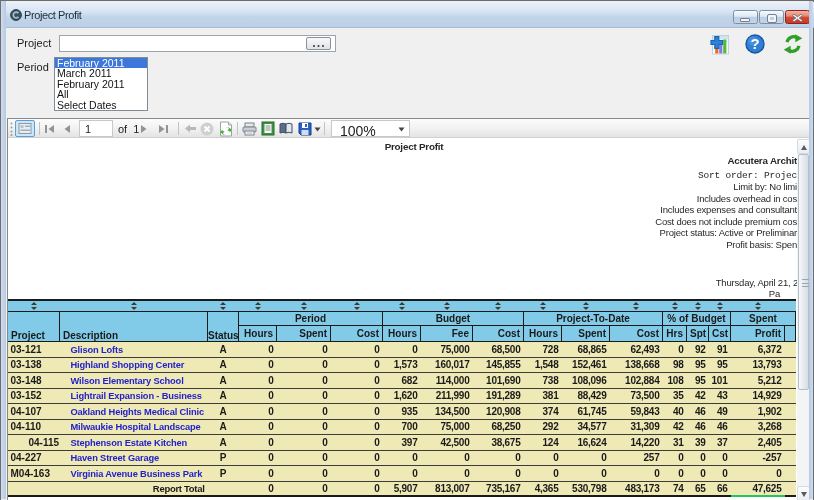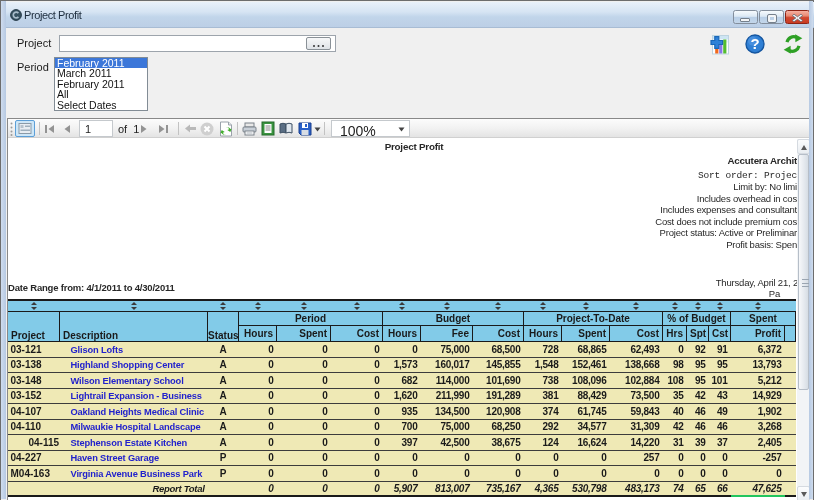--- a/index.html
+++ b/index.html
@@ -213,21 +213,20 @@
       <div class="rb" style="right:12px;top:15.5px;font-weight:bold;font-size:9.8px;">Accutera Archit</div>
       <div class="rb" style="right:12px;top:30.5px;font-family:Liberation Mono, monospace;">Sort order: Projec</div>
       <div class="rb" style="right:12px;top:42px;">Limit by: No limi</div>
       <div class="rb" style="right:12px;top:53.5px;">Includes overhead in cos</div>
       <div class="rb" style="right:12px;top:65px;">Includes expenses and consultant</div>
       <div class="rb" style="right:12px;top:76.5px;">Cost does not include premium cos</div>
       <div class="rb" style="right:12px;top:88px;">Project status: Active or Preliminar</div>
       <div class="rb" style="right:12px;top:99.5px;">Profit basis: Spen</div>
       <div class="rb" style="right:11px;top:137.5px;">Thursday, April 21, 2</div>
       <div class="rb" style="right:29px;top:148.5px;">Pa</div>
-      <div class="rb" style="left:0px;top:143px;font-weight:bold;">Date Range from: 4/1/2011 to 4/30/2011</div>
       <table id="tbl" cellspacing="0">
         <colgroup>
           <col style="width:52px">
             <col style="width:148px">
             <col style="width:31px">
           <col style="width:38px">
             <col style="width:54px">
             <col style="width:52px">
           <col style="width:38px">
             <col style="width:52px">
@@ -451,21 +450,21 @@
               <td class="num">0</td>
           <td class="num">0</td>
               <td class="num">0</td>
               <td class="num">0</td>
           <td class="num">0</td>
               <td class="num">0</td>
               <td class="num">0</td>
           <td class="num">0</td>
               <td></td>
         </tr>
-        <tr class="data" style="height:15px;font-style:italic;">
+        <tr class="data" style="height:15px;">
           <td style="border-bottom:2px solid #1a1a1a;"></td>
           <td class="num" style="font-weight:bold;font-size:9.5px;letter-spacing:-0.3px;border-bottom:2px solid #1a1a1a;">Report Total</td>
           <td style="border-bottom:2px solid #1a1a1a;"></td>
           <td class="num" style="border-bottom:2px solid #1a1a1a;">0</td>
           <td class="num" style="border-bottom:2px solid #1a1a1a;">0</td>
           <td class="num" style="border-bottom:2px solid #1a1a1a;">0</td>
           <td class="num" style="border-bottom:2px solid #1a1a1a;">5,907</td>
           <td class="num" style="border-bottom:2px solid #1a1a1a;">813,007</td>
           <td class="num" style="border-bottom:2px solid #1a1a1a;">735,167</td>
           <td class="num" style="border-bottom:2px solid #1a1a1a;">4,365</td>

